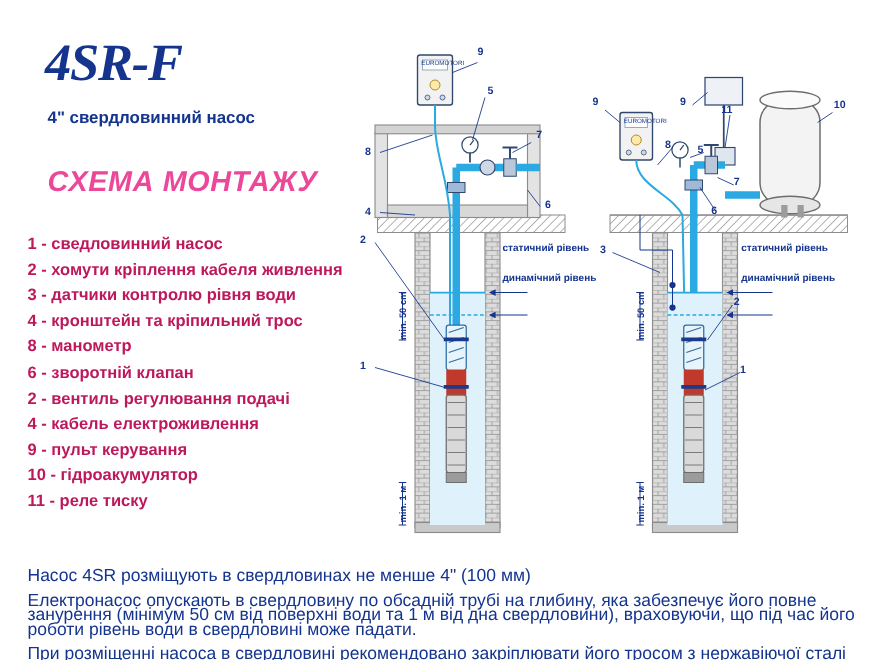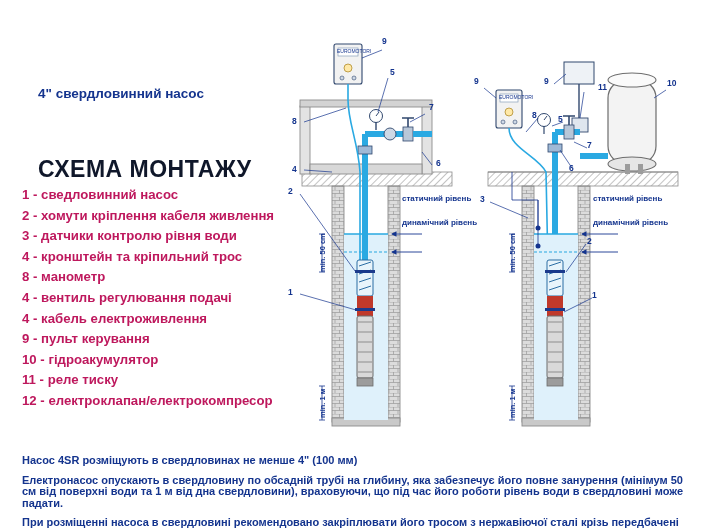--- a/index.html
+++ b/index.html
@@ -39,25 +39,26 @@
     position: absolute;
     left: 38px;
     top: 86px;
     font-size: 13.5px;
     font-weight: bold;
     color: #14348e;
   }
   .scheme-title {
     position: absolute;
     left: 38px;
-    top: 156px;
+    top: 132px;
     font-size: 23px;
     font-weight: bold;
-    color: #0f172a;
+    color: #ec4899;
     letter-spacing: 0.5px;
+    font-style: italic;
   }
   .legend {
     position: absolute;
     left: 22px;
     top: 185px;
     width: 290px;
   }
   .legend-item {
     font-size: 13.2px;
     font-weight: bold;
@@ -67,24 +68,24 @@
   }
 
   
   .notes {
     position: absolute;
     left: 22px;
     top: 455px;
     width: 668px;
   }
   .note {
-    font-size: 11px;
+    font-size: 14px;
     color: #14348e;
     line-height: 11.5px;
-    font-weight: bold;
+    font-weight: normal;
   }
   .note.small-gap { margin-top: 8px; }
 
   
   .diagram {
     position: absolute;
     top: 22px;
   }
   #diagram-left  { left: 272px; width: 195px; height: 415px; }
   #diagram-right { left: 468px; width: 225px; height: 415px; }
@@ -118,35 +119,36 @@
     color: #14348e;
     white-space: nowrap;
   }
   svg { display: block; }
 </style>
 </head>
 <body>
 
 <div id="page">
 
+  <div class="logo">4SR-F</div>
   <div class="logo-sub">4" свердловинний насос</div>
   <div class="scheme-title">СХЕМА МОНТАЖУ</div>
 
   <div class="legend">
     <div class="legend-item">1 - сведловинний насос</div>
     <div class="legend-item">2 - хомути кріплення кабеля живлення</div>
     <div class="legend-item">3 - датчики контролю рівня води</div>
     <div class="legend-item">4 - кронштейн та кріпильний трос</div>
     <div class="legend-item">8 - манометр</div>
-    <div class="legend-item">4 - вентиль регулювання подачі</div>
+    <div class="legend-item">6 - зворотній клапан</div>
+    <div class="legend-item">2 - вентиль регулювання подачі</div>
     <div class="legend-item">4 - кабель електроживлення</div>
     <div class="legend-item">9 - пульт керування</div>
     <div class="legend-item">10 - гідроакумулятор</div>
     <div class="legend-item">11 - реле тиску</div>
-    <div class="legend-item">12 - електроклапан/електрокомпресор</div>
   </div>
 
   <div class="notes">
     <div class="note">Насос 4SR розміщують в свердловинах не менше 4" (100 мм)</div>
     <div class="note small-gap">Електронасос опускають в свердловину по обсадній трубі на глибину, яка забезпечує його повне занурення (мінімум 50 см від поверхні води та 1 м від дна свердловини), враховуючи, що під час його роботи рівень води в свердловині може падати.</div>
     <div class="note small-gap">При розміщенні насоса в свердловині рекомендовано закріплювати його тросом з нержавіючої сталі крізь передбачені для цього вушка на напірному корпусі</div>
   </div>
 
   <div class="diagram" id="diagram-left">
     <svg width="195" height="415" viewBox="0 0 195 415">
@@ -367,21 +369,21 @@
         <line x1="119" y1="126" x2="106" y2="120"></line>
         <line x1="104" y1="146" x2="92" y2="128"></line>
         <line x1="22" y1="180" x2="60" y2="196"></line>
         <line x1="118" y1="222" x2="98" y2="250"></line>
         <line x1="124" y1="276" x2="96" y2="290"></line>
       </g>
     </svg>
 
     <div class="lbl" style="left:6px; top:54px;">9</div>
     <div class="lbl" style="left:76px; top:54px;">9</div>
-    <div class="lbl" style="left:130px; top:60px;">11</div>
+    <div class="lbl" style="left:109px; top:60px;">11</div>
     <div class="lbl" style="left:199px; top:56px;">10</div>
     <div class="lbl" style="left:64px; top:88px;">8</div>
     <div class="lbl" style="left:90px; top:92px;">5</div>
     <div class="lbl" style="left:119px; top:118px;">7</div>
     <div class="lbl" style="left:101px; top:141px;">6</div>
     <div class="lbl" style="left:12px; top:172px;">3</div>
     <div class="lbl" style="left:119px; top:214px;">2</div>
     <div class="lbl" style="left:124px; top:268px;">1</div>
 
     <div class="lbl-level" style="left:125px; top:172px;">статичний рівень</div>

